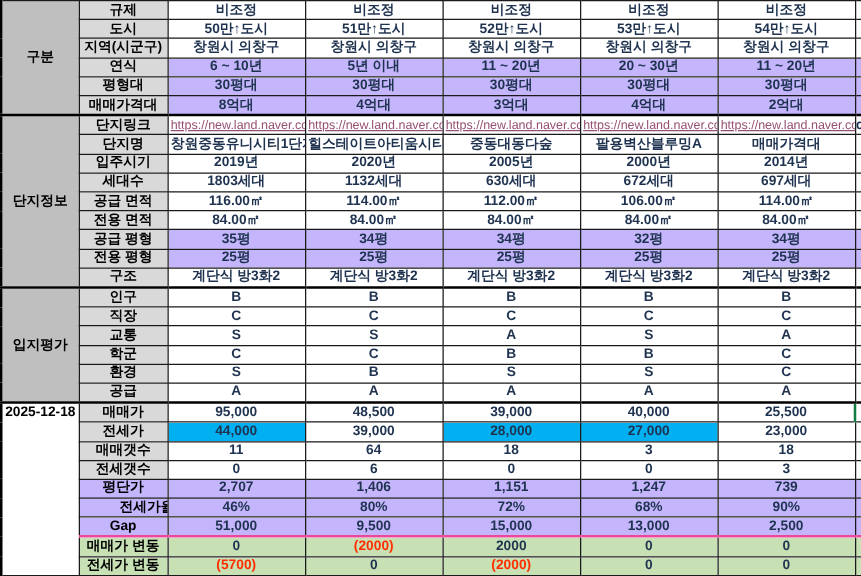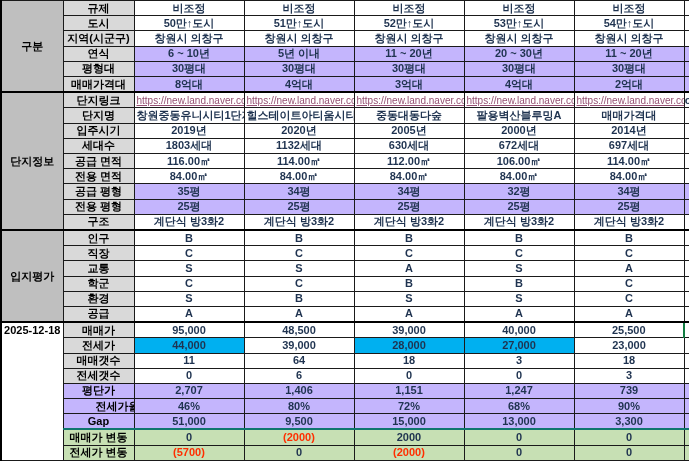--- a/index.html
+++ b/index.html
@@ -14,21 +14,21 @@
   td {
     border:1px solid #1a1a1a;
     padding:0 2px;
     font-size:11px; font-weight:700; line-height:1;
     text-align:center; vertical-align:middle;
     color:#1f3350;
     overflow:hidden; white-space:nowrap;
     height:13px;
   }
   tr.section-start td { border-top:2.5px solid #000; }
-  tr.thick-top td { border-top:2px solid #0f766e; }
+  tr.thick-top td { border-top:2px solid #ec4899; }
   td.section-title { background:#bfbfbf; color:#000; }
   td.date-title { background:#ffffff; color:#000; vertical-align:top; padding-top:2px; }
   td.row-label { background:#d9d9d9; color:#000;margin-left:10px; }
   td.bg-yellow { background:#c4b5fd; }
   td.bg-green  { background:#c7e0b4; }
   td.bg-blue   { background:#00b0f0;text-align:center; }
   td.red-text  { color:#ff2e00; }
   td.link-cell { text-align:left; }
   td.link-cell span.lnk {
     color:#954f72; text-decoration:underline;
@@ -300,21 +300,21 @@
           <td class="bg-yellow">68%</td>
           <td class="bg-yellow">90%</td>
           <td class="stub bg-yellow"></td>
         </tr>
         <tr>
           <td class="bg-yellow" style="color: rgb(0, 0, 0);">Gap</td>
           <td class="bg-yellow">51,000</td>
           <td class="bg-yellow">9,500</td>
           <td class="bg-yellow">15,000</td>
           <td class="bg-yellow">13,000</td>
-          <td class="bg-yellow">3,300</td>
+          <td class="bg-yellow">2,500</td>
           <td class="stub bg-yellow"></td>
         </tr>
         <tr class="thick-top">
           <td class="bg-green" style="color: rgb(0, 0, 0);">매매가 변동</td>
           <td class="bg-green">0</td>
           <td class="bg-green red-text">(2000)</td>
           <td class="bg-green">2000</td>
           <td class="bg-green">0</td>
           <td class="bg-green">0</td>
           <td class="stub bg-green"></td>

